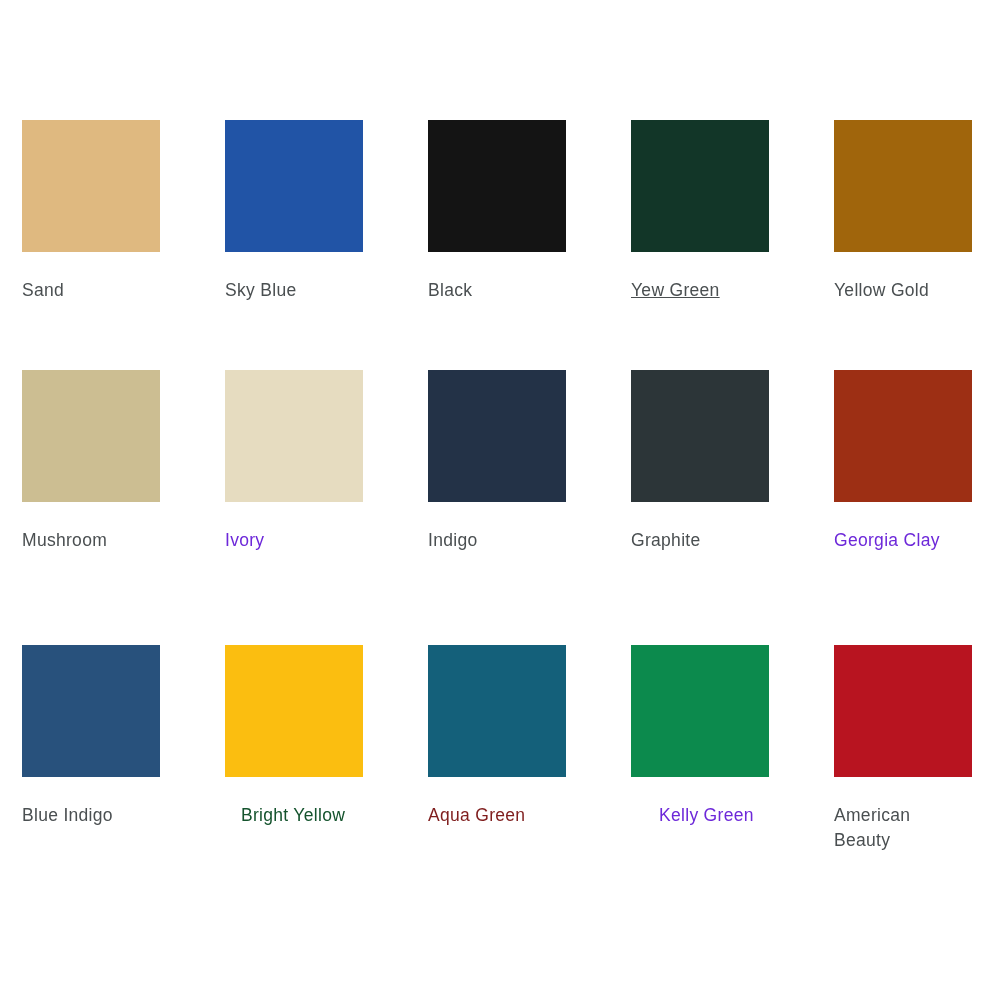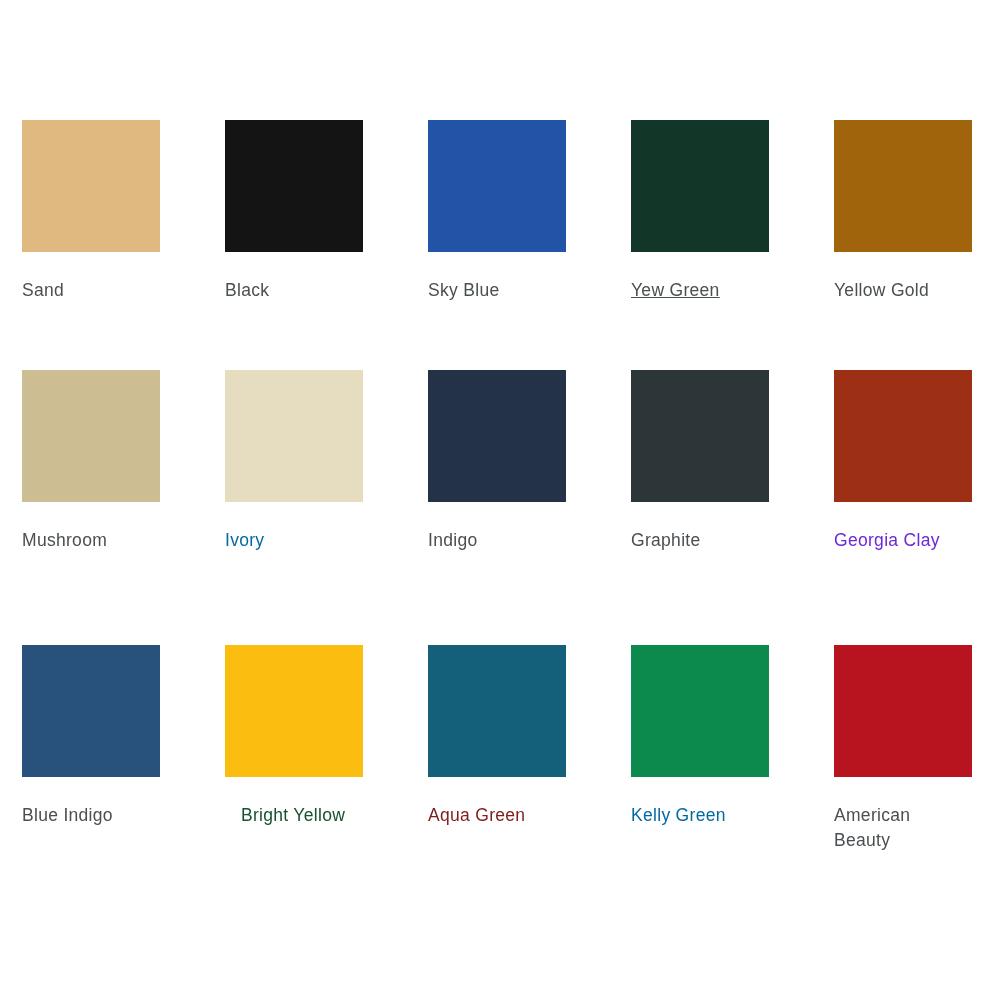--- a/index.html
+++ b/index.html
@@ -52,42 +52,42 @@
 </style>
 </head>
 <body>
 
 <div id="swatch-grid" style="background: rgb(255, 255, 255);">
     <div class="swatch-cell">
       <div class="swatch-chip" title="Sand" style="background: rgb(223, 185, 128);"></div>
       <div class="swatch-label" style="color: rgb(74, 79, 81);">Sand</div>
     </div>
     <div class="swatch-cell">
+      <div class="swatch-chip" title="Sky Blue" style="background: rgb(33, 84, 166);"></div>
+      <div class="swatch-label" style="color: rgb(74, 79, 81);">Sky Blue</div>
+    </div>
+    <div class="swatch-cell">
       <div class="swatch-chip" title="Black" style="background: rgb(20, 20, 20);"></div>
       <div class="swatch-label" style="color: rgb(74, 79, 81);">Black</div>
-    </div>
-    <div class="swatch-cell">
-      <div class="swatch-chip" title="Sky Blue" style="background: rgb(33, 84, 166);"></div>
-      <div class="swatch-label" style="color: rgb(74, 79, 81);">Sky Blue</div>
     </div>
     <div class="swatch-cell">
       <div class="swatch-chip" title="Yew Green" style="background: rgb(18, 54, 40);"></div>
       <div class="swatch-label" style="color: rgb(74, 79, 81); text-decoration: underline;">Yew Green</div>
     </div>
     <div class="swatch-cell">
       <div class="swatch-chip" title="Yellow Gold" style="background: rgb(160, 101, 12);"></div>
       <div class="swatch-label" style="color: rgb(74, 79, 81);">Yellow Gold</div>
     </div>
     <div class="swatch-cell">
       <div class="swatch-chip" title="Mushroom" style="background: rgb(204, 190, 146);"></div>
       <div class="swatch-label" style="color: rgb(74, 79, 81);">Mushroom</div>
     </div>
     <div class="swatch-cell">
       <div class="swatch-chip" title="Ivory" style="background: rgb(230, 220, 192);"></div>
-      <div class="swatch-label" style="color: #0369a1;">Ivory</div>
+      <div class="swatch-label" style="color: #6d28d9;">Ivory</div>
     </div>
     <div class="swatch-cell">
       <div class="swatch-chip" title="Indigo" style="background: rgb(35, 50, 71);"></div>
       <div class="swatch-label" style="color: rgb(74, 79, 81);">Indigo</div>
     </div>
     <div class="swatch-cell">
       <div class="swatch-chip" title="Graphite" style="background: rgb(44, 53, 56);"></div>
       <div class="swatch-label" style="color: rgb(74, 79, 81);">Graphite</div>
     </div>
     <div class="swatch-cell">
@@ -101,19 +101,19 @@
     <div class="swatch-cell">
       <div class="swatch-chip" title="Bright Yellow" style="background: rgb(251, 190, 16);"></div>
       <div class="swatch-label" style="color: #14532d; margin-left: 16px;">Bright Yellow</div>
     </div>
     <div class="swatch-cell">
       <div class="swatch-chip" title="Aqua Green" style="background: rgb(20, 96, 122);"></div>
       <div class="swatch-label" style="color: #7f1d1d;">Aqua Green</div>
     </div>
     <div class="swatch-cell">
       <div class="swatch-chip" title="Kelly Green" style="background: rgb(12, 138, 77);"></div>
-      <div class="swatch-label" style="color: #0369a1;">Kelly Green</div>
+      <div class="swatch-label" style="color: #6d28d9; margin-left: 28px;">Kelly Green</div>
     </div>
     <div class="swatch-cell wrap">
       <div class="swatch-chip" title="American Beauty" style="background: rgb(184, 20, 32);"></div>
       <div class="swatch-label" style="color: rgb(74, 79, 81);">American Beauty</div>
     </div>
   </div>
 
 </body></html>

